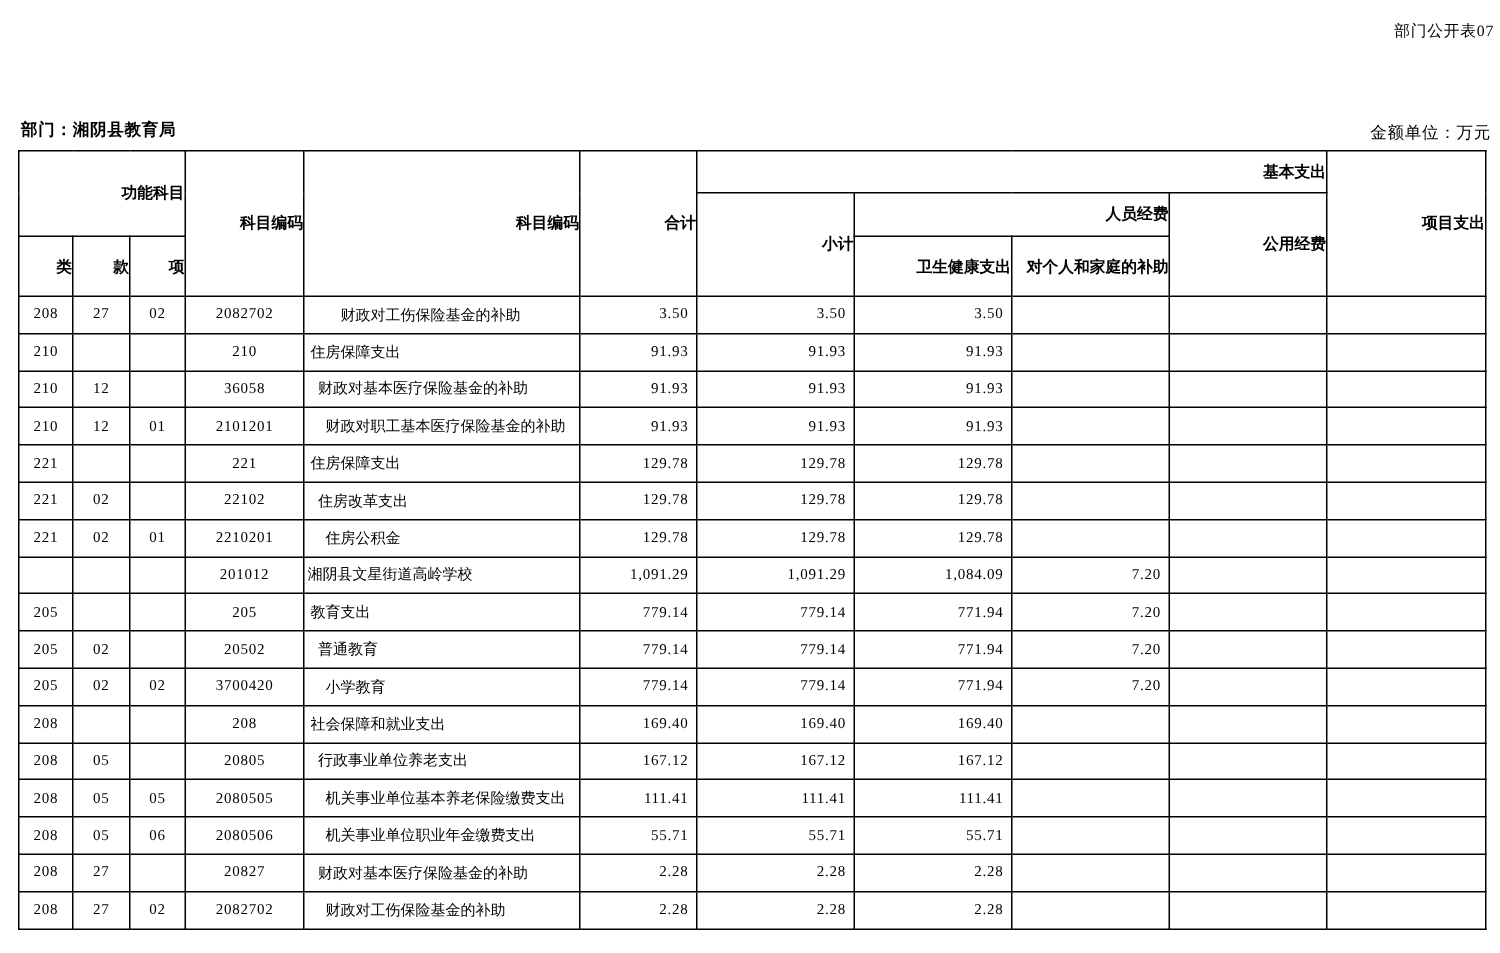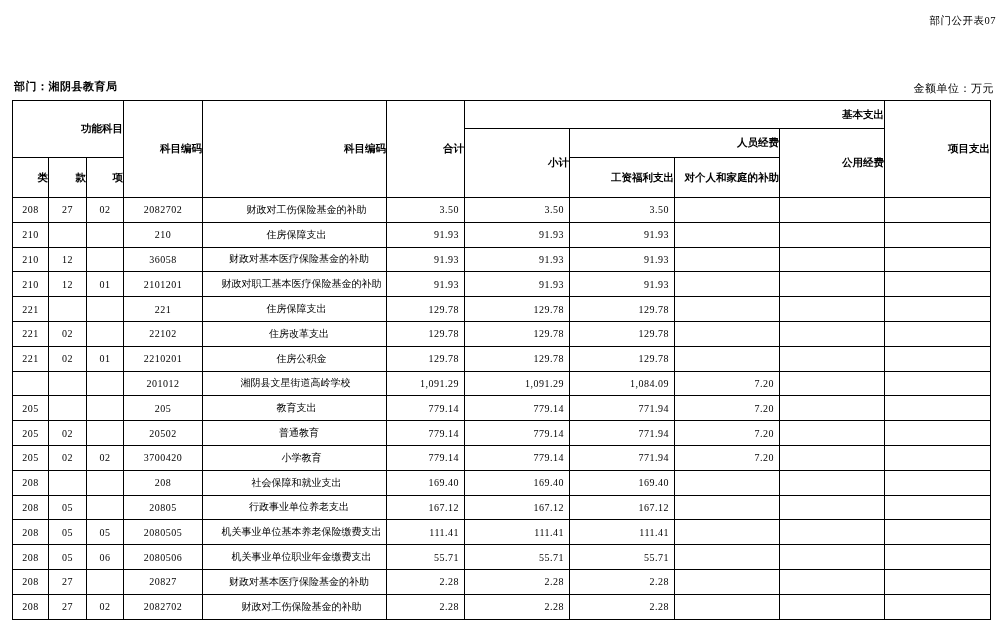--- a/index.html
+++ b/index.html
@@ -16,21 +16,21 @@
   table.budget{position:absolute;top:100px;left:12px;border-collapse:collapse;
                table-layout:fixed;width:978px;}
   .budget th,.budget td{border:1px solid #000;padding:0;overflow:hidden;
                         white-space:nowrap;vertical-align:middle;}
   .budget thead th{font-size:10.5px;font-weight:bold;text-align:right;}
   .budget thead tr.h1{height:28px;}
   .budget thead tr.h2{height:29px;}
   .budget thead tr.h3{height:40px;}
   .budget tbody td{height:23.8px;font-size:10px;}
   .budget td.code{text-align:center;letter-spacing:0.5px;}
-  .budget td.name{text-align:center;}
+  .budget td.name{text-align:left;}
   .budget td.num{text-align:right;padding-right:5px;letter-spacing:0.5px;}
 </style>
 </head>
 <body>
 
 <div class="page">
   <div class="corner">部门公开表07</div>
   <div class="meta-dept">部门：湘阴县教育局</div>
   <div class="meta-unit">金额单位：万元</div>
 
@@ -59,21 +59,21 @@
       </tr>
       <tr class="h2">
         <th rowspan="2">小计</th>
         <th colspan="2">人员经费</th>
         <th rowspan="2">公用经费</th>
       </tr>
       <tr class="h3">
         <th>类</th>
         <th>款</th>
         <th>项</th>
-        <th>工资福利支出</th>
+        <th>卫生健康支出</th>
         <th>对个人和家庭的补助</th>
       </tr>
     </thead>
     <tbody>
         <tr>
           <td class="code">208</td>
           <td class="code">27</td>
           <td class="code">02</td>
           <td class="code">2082702</td>
           <td class="name" style="padding-left: 24px;">财政对工伤保险基金的补助</td>

